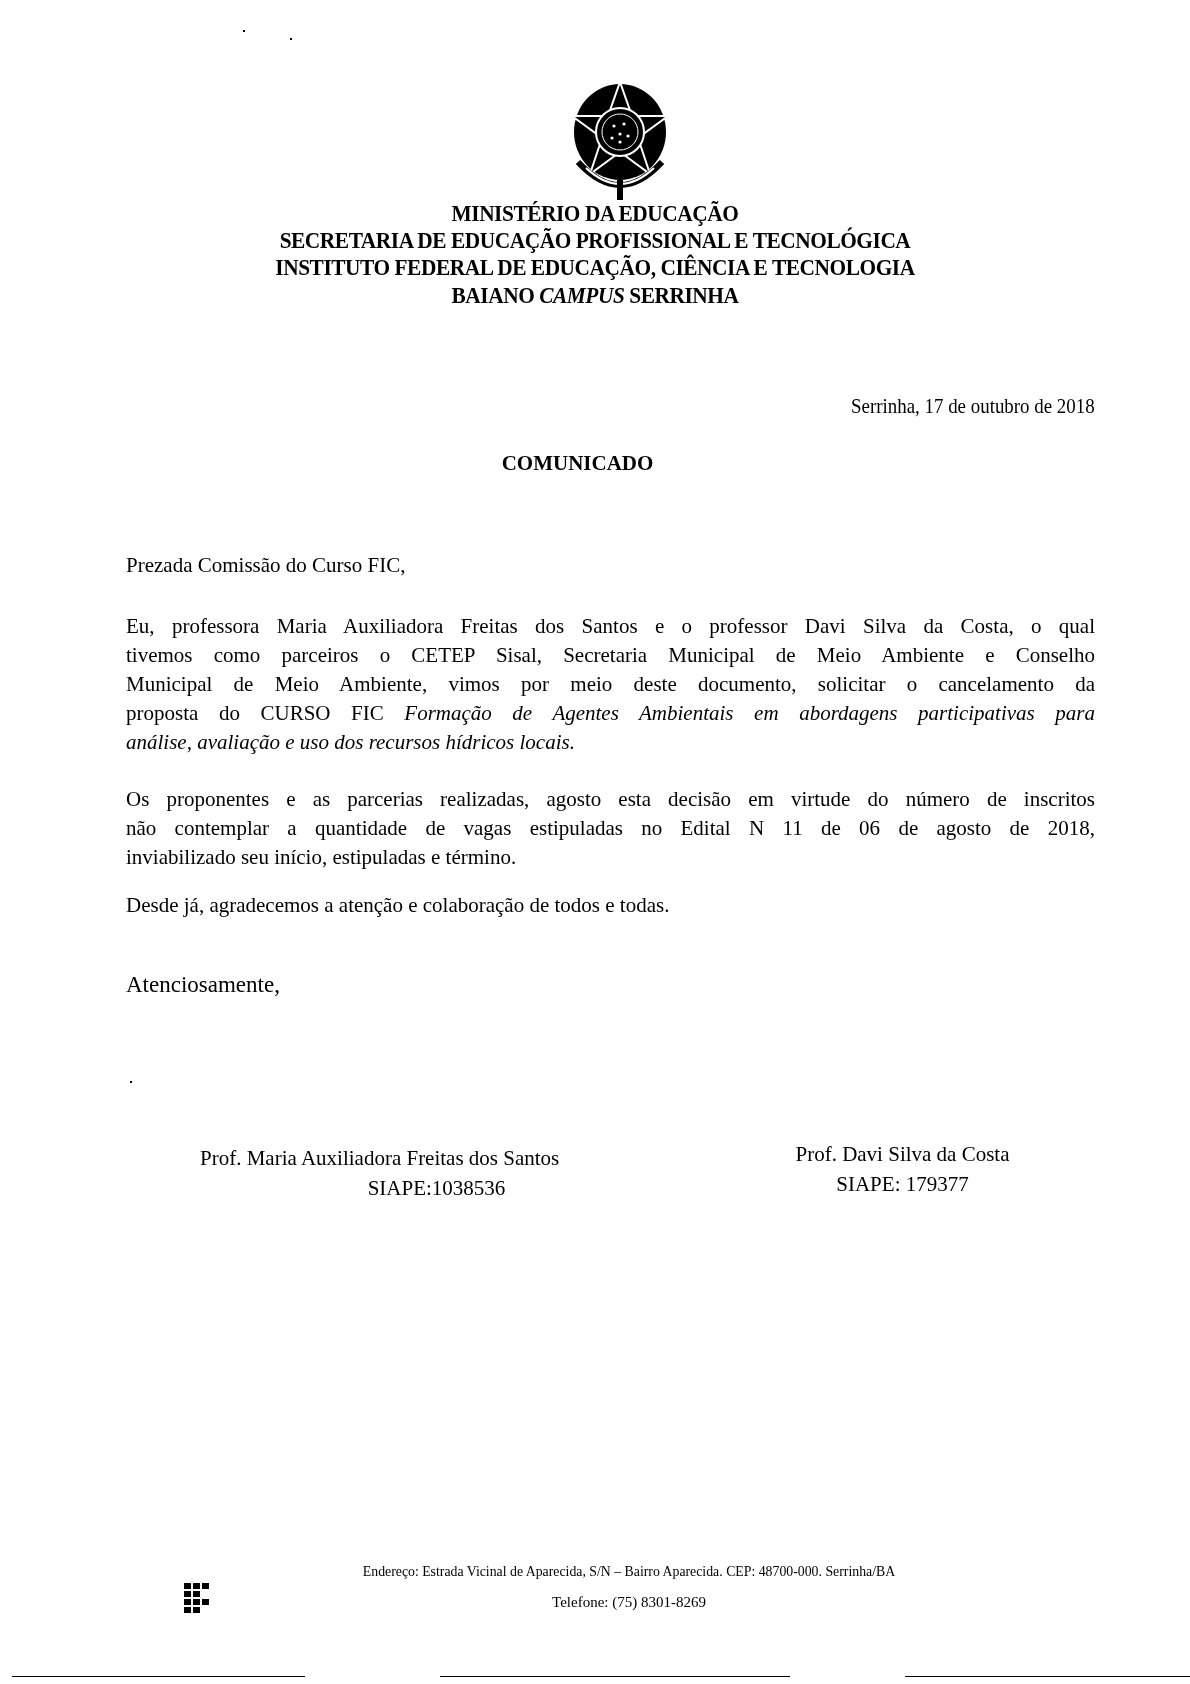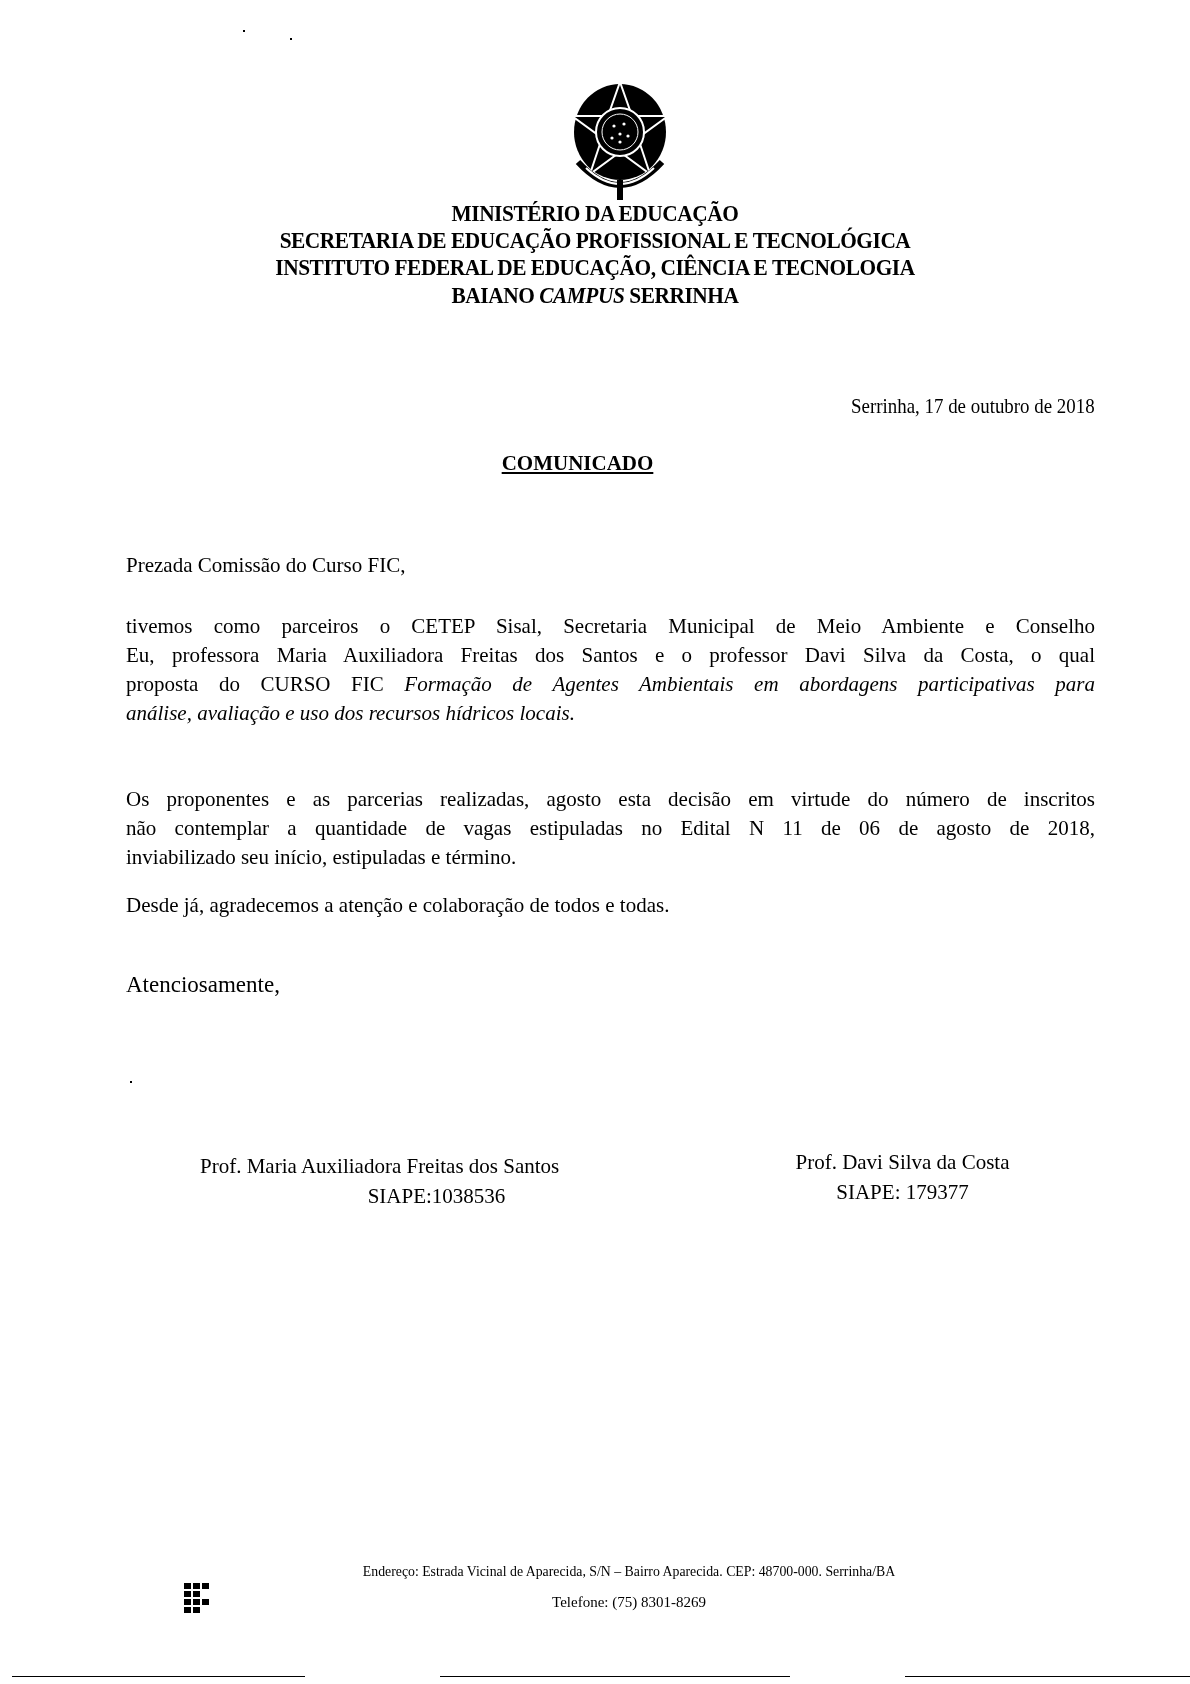--- a/index.html
+++ b/index.html
@@ -3,25 +3,25 @@
 <meta charset="utf-8">
 <style>
   html, body { margin:0; padding:0; background:#ffffff; }
   body { width:1190px; height:1684px; position:relative; overflow:hidden;
          font-family:"Liberation Serif","DejaVu Serif",serif; color:#000; }
   .abs { position:absolute; white-space:nowrap; }
   .seal { position:absolute; left:566px; top:76px; width:108px; height:126px; }
   .hdr { position:absolute; left:0; width:1190px; text-align:center; font-weight:bold;
          font-size:23px; line-height:27px; letter-spacing:-0.5px; transform:scaleX(0.93); transform-origin:595px 0; }
   .date { right:95px; top:394px; font-size:21px; transform:scaleX(0.9); transform-origin:right top; }
-  .title { left:0; width:1155px; text-align:center; top:451px; font-size:21px; font-weight:bold;text-decoration:underline; }
+  .title { left:0; width:1155px; text-align:center; top:451px; font-size:21px; font-weight:bold; }
   .p { position:absolute; left:126px; width:969px; font-size:21px; line-height:29px; }
   .p span.l { display:block; text-align:justify; text-align-last:justify; white-space:nowrap; overflow:hidden; }
   .p span.l.last { text-align-last:left; }
-  .sig { font-size:21px; text-align:center; line-height:30px;margin-top:8px; }
+  .sig { font-size:21px; text-align:center; line-height:30px; }
   .footer { font-size:15px; }
   .rule { position:absolute; top:1676px; height:1px; background:#000; }
   .speck { position:absolute; width:2px; height:2px; background:#000; }
   i { font-style:italic; }
 </style>
 </head>
 <body>
 
 <svg class="seal" viewBox="0 0 108 126">
   <ellipse cx="54" cy="56" rx="46" ry="48" fill="#000"></ellipse>
@@ -48,22 +48,23 @@
   <span>SERRINHA</span>
 </div>
 
 <div class="abs date">Serrinha, 17 de outubro de 2018</div>
 
 <div class="abs title">COMUNICADO</div>
 
 <div class="abs" style="left:126px; top:553px; font-size:21px;">Prezada Comissão do Curso FIC,</div>
 
 <div class="p" style="top:612px;">
+  <span class="l">Eu, professora Maria Auxiliadora Freitas dos Santos e o professor Davi Silva da Costa, o qual</span>
   <span class="l">tivemos como parceiros o CETEP Sisal, Secretaria Municipal de Meio Ambiente e Conselho</span>
-  <span class="l">Eu, professora Maria Auxiliadora Freitas dos Santos e o professor Davi Silva da Costa, o qual</span>
+  <span class="l">Municipal de Meio Ambiente, vimos por meio deste documento, solicitar o cancelamento da</span>
   <span class="l"><span>proposta do CURSO FIC</span> <i>Formação de Agentes Ambientais em abordagens participativas para</i></span>
   <span class="l last"><i>análise, avaliação e uso dos recursos hídricos locais.</i></span>
 </div>
 
 <div class="p" style="top:785px;">
   <span class="l">Os proponentes e as parcerias realizadas, agosto esta decisão em virtude do número de inscritos</span>
   <span class="l">não contemplar a quantidade de vagas estipuladas no Edital N 11 de 06 de agosto de 2018,</span>
   <span class="l last">inviabilizado seu início, estipuladas e término.</span>
 </div>
 

